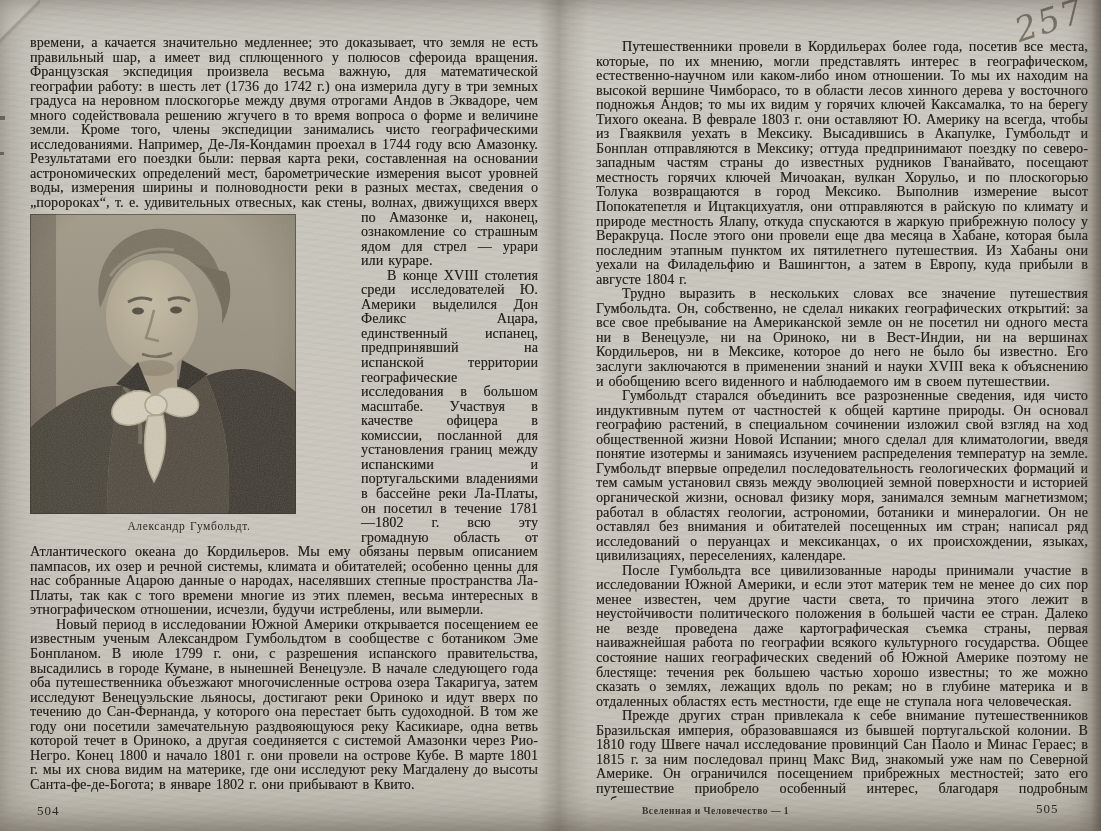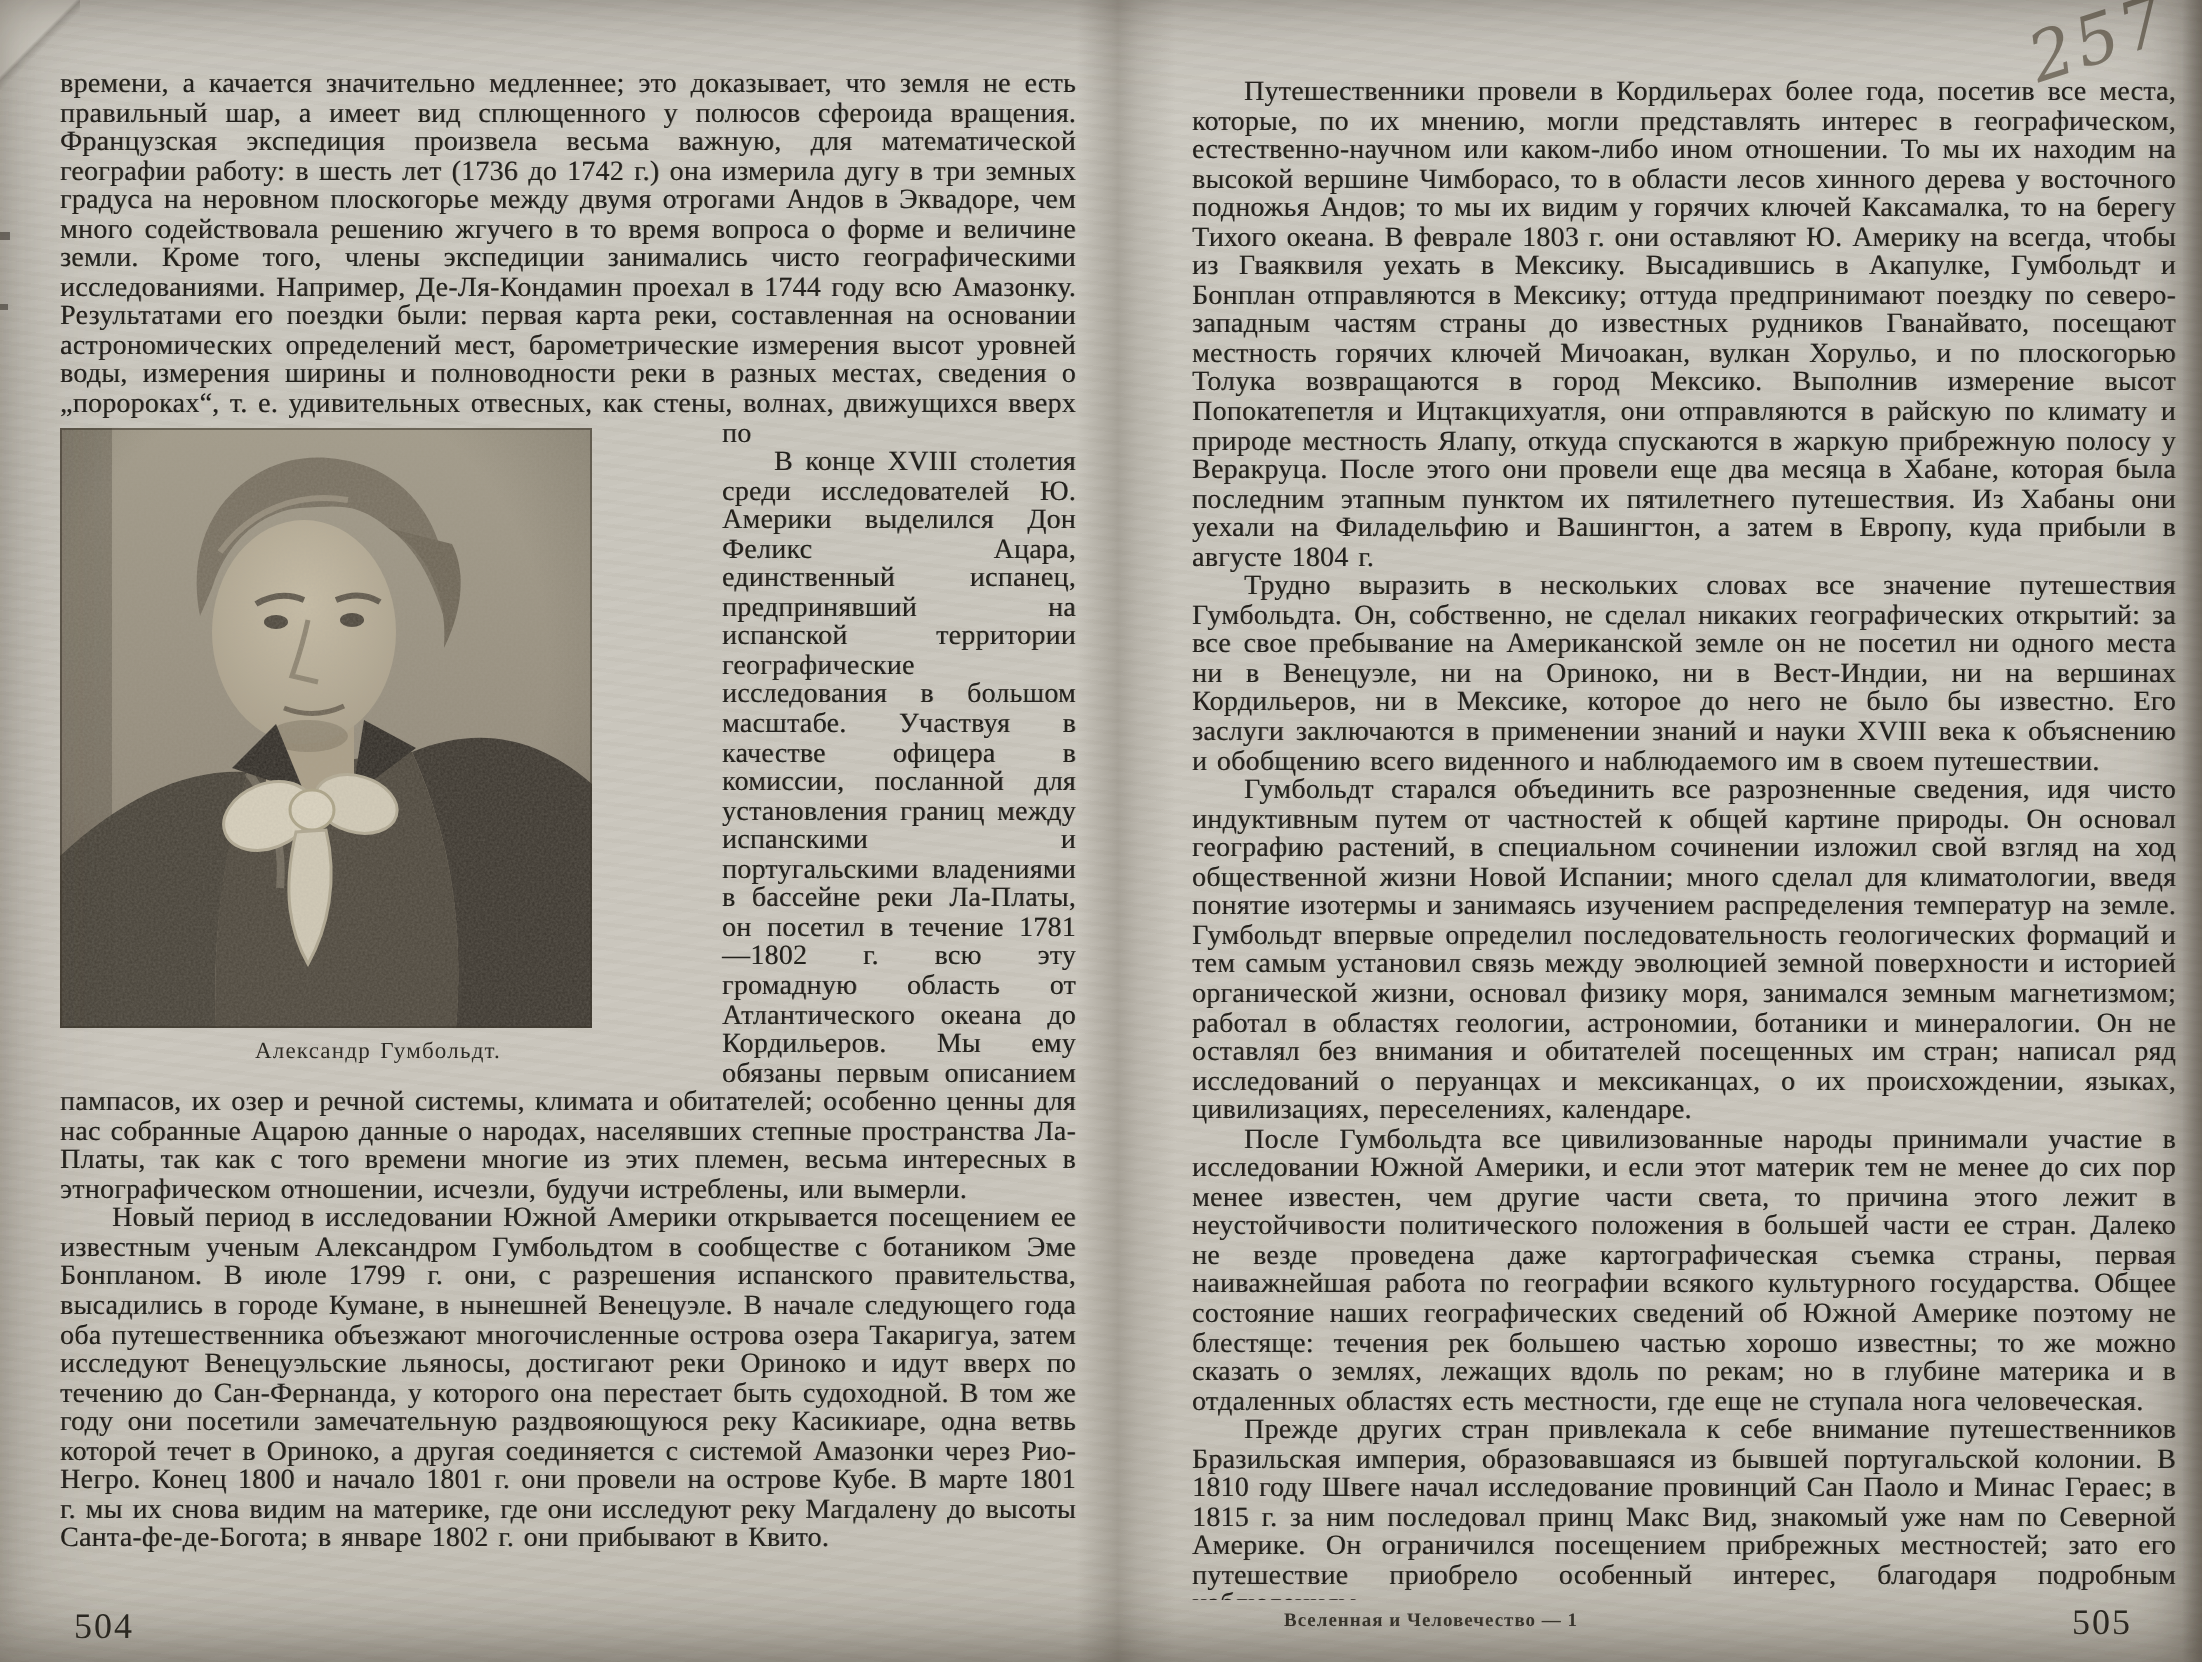--- a/index.html
+++ b/index.html
@@ -24,21 +24,21 @@
   .page-text p{margin:0;text-indent:26px;}
   .page-text p.cont{text-indent:0;}
   .lp{left:30px;top:36px;width:508px;height:764px;}
   .rp{left:596px;top:40px;width:492px;height:760px;}
   .portrait-fig{float:left;width:318px;margin:3px 13px 1px 0;display:block;text-indent:0;}
   .portrait-fig svg{display:block;}
   .portrait-caption{
     display:block;text-align:center;font-size:11.5px;letter-spacing:.6px;
     margin-top:5px;text-indent:0;color:#2c2a24;text-shadow:none;
   }
-  .pagenum{position:absolute;font-size:18px;letter-spacing:1px;color:#2b2923;text-align:center;}
+  .pagenum{position:absolute;font-size:13px;letter-spacing:1px;color:#2b2923;text-align:center;}
   .pagenum-left{left:37px;top:803px;}
   .pagenum-right{left:1036px;top:801px;}
   .footer-sig{
     position:absolute;left:642px;top:806px;font-size:9.5px;letter-spacing:.5px;
     color:#39362f;font-weight:bold;
   }
   .handwritten{
     position:absolute;left:1014px;top:0px;font-size:34px;font-style:italic;
     font-family:"DejaVu Serif","Liberation Serif",serif;
     color:rgba(104,96,82,.8);transform:rotate(-18deg);letter-spacing:2px;
@@ -118,20 +118,21 @@
 
           <ellipse cx="104" cy="194" rx="23" ry="16" transform="rotate(-22 104 194)" fill="#d9d2bf" stroke="#b4ac96" stroke-width="1.5"></ellipse>
           <ellipse cx="148" cy="188" rx="21" ry="14" transform="rotate(16 148 188)" fill="#d4cdba" stroke="#b4ac96" stroke-width="1.5"></ellipse>
           <ellipse cx="126" cy="191" rx="11" ry="10" fill="#ddd6c3" stroke="#ada589" stroke-width="1.5"></ellipse>
           <path d="M118 202 C111 232 115 252 124 268 C134 250 139 226 133 201 Z" fill="#d2cbb8" stroke="#b0a892" stroke-width="1.5"></path>
           <rect width="266" height="300" filter="url(#grain)"></rect>
           <rect x="0.5" y="0.5" width="265" height="299" fill="none" stroke="rgba(60,54,44,.55)" stroke-width="1"></rect>
         </svg>
         <span class="portrait-caption">Александр Гумбольдт.</span>
       </span>
+      <span>Амазонке и, наконец, ознакомление со страшным ядом для стрел — урари или кураре.</span>
     </p>
     <p>В конце XVIII столетия среди исследователей Ю. Америки выделился Дон Феликс Ацара, единственный испанец, предпринявший на испанской территории географические исследования в большом масштабе. Участвуя в качестве офицера в комиссии, посланной для установления границ между испанскими и португальскими владениями в бассейне реки Ла-Платы, он посетил в течение 1781—1802 г. всю эту громадную область от Атлантического океана до Кордильеров. Мы ему обязаны первым описанием пампасов, их озер и речной системы, климата и обитателей; особенно ценны для нас собранные Ацарою данные о народах, населявших степные пространства Ла-Платы, так как с того времени многие из этих племен, весьма интересных в этнографическом отношении, исчезли, будучи истреблены, или вымерли.</p>
     <p>Новый период в исследовании Южной Америки открывается посещением ее известным ученым Александром Гумбольдтом в сообществе с ботаником Эме Бонпланом. В июле 1799 г. они, с разрешения испанского правительства, высадились в городе Кумане, в нынешней Венецуэле. В начале следующего года оба путешественника объезжают многочисленные острова озера Такаригуа, затем исследуют Венецуэльские льяносы, достигают реки Ориноко и идут вверх по течению до Сан-Фернанда, у которого она перестает быть судоходной. В том же году они посетили замечательную раздвояющуюся реку Касикиаре, одна ветвь которой течет в Ориноко, а другая соединяется с системой Амазонки через Рио-Негро. Конец 1800 и начало 1801 г. они провели на острове Кубе. В марте 1801 г. мы их снова видим на материке, где они исследуют реку Магдалену до высоты Санта-фе-де-Богота; в январе 1802 г. они прибывают в Квито.</p>
   </div>
 
   <div class="page-text rp">
     <p>Путешественники провели в Кордильерах более года, посетив все места, которые, по их мнению, могли представлять интерес в географическом, естественно-научном или каком-либо ином отношении. То мы их находим на высокой вершине Чимборасо, то в области лесов хинного дерева у восточного подножья Андов; то мы их видим у горячих ключей Каксамалка, то на берегу Тихого океана. В феврале 1803 г. они оставляют Ю. Америку на всегда, чтобы из Гваяквиля уехать в Мексику. Высадившись в Акапулке, Гумбольдт и Бонплан отправляются в Мексику; оттуда предпринимают поездку по северо-западным частям страны до известных рудников Гванайвато, посещают местность горячих ключей Мичоакан, вулкан Хорульо, и по плоскогорью Толука возвращаются в город Мексико. Выполнив измерение высот Попокатепетля и Ицтакцихуатля, они отправляются в райскую по климату и природе местность Ялапу, откуда спускаются в жаркую прибрежную полосу у Веракруца. После этого они провели еще два месяца в Хабане, которая была последним этапным пунктом их пятилетнего путешествия. Из Хабаны они уехали на Филадельфию и Вашингтон, а затем в Европу, куда прибыли в августе 1804 г.</p>
     <p>Трудно выразить в нескольких словах все значение путешествия Гумбольдта. Он, собственно, не сделал никаких географических открытий: за все свое пребывание на Американской земле он не посетил ни одного места ни в Венецуэле, ни на Ориноко, ни в Вест-Индии, ни на вершинах Кордильеров, ни в Мексике, которое до него не было бы известно. Его заслуги заключаются в применении знаний и науки XVIII века к объяснению и обобщению всего виденного и наблюдаемого им в своем путешествии.</p>
     <p>Гумбольдт старался объединить все разрозненные сведения, идя чисто индуктивным путем от частностей к общей картине природы. Он основал географию растений, в специальном сочинении изложил свой взгляд на ход общественной жизни Новой Испании; много сделал для климатологии, введя понятие изотермы и занимаясь изучением распределения температур на земле. Гумбольдт впервые определил последовательность геологических формаций и тем самым установил связь между эволюцией земной поверхности и историей органической жизни, основал физику моря, занимался земным магнетизмом; работал в областях геологии, астрономии, ботаники и минералогии. Он не оставлял без внимания и обитателей посещенных им стран; написал ряд исследований о перуанцах и мексиканцах, о их происхождении, языках, цивилизациях, переселениях, календаре.</p>
     <p>После Гумбольдта все цивилизованные народы принимали участие в исследовании Южной Америки, и если этот материк тем не менее до сих пор менее известен, чем другие части света, то причина этого лежит в неустойчивости политического положения в большей части ее стран. Далеко не везде проведена даже картографическая съемка страны, первая наиважнейшая работа по географии всякого культурного государства. Общее состояние наших географических сведений об Южной Америке поэтому не блестяще: течения рек большею частью хорошо известны; то же можно сказать о землях, лежащих вдоль по рекам; но в глубине материка и в отдаленных областях есть местности, где еще не ступала нога человеческая.</p>

